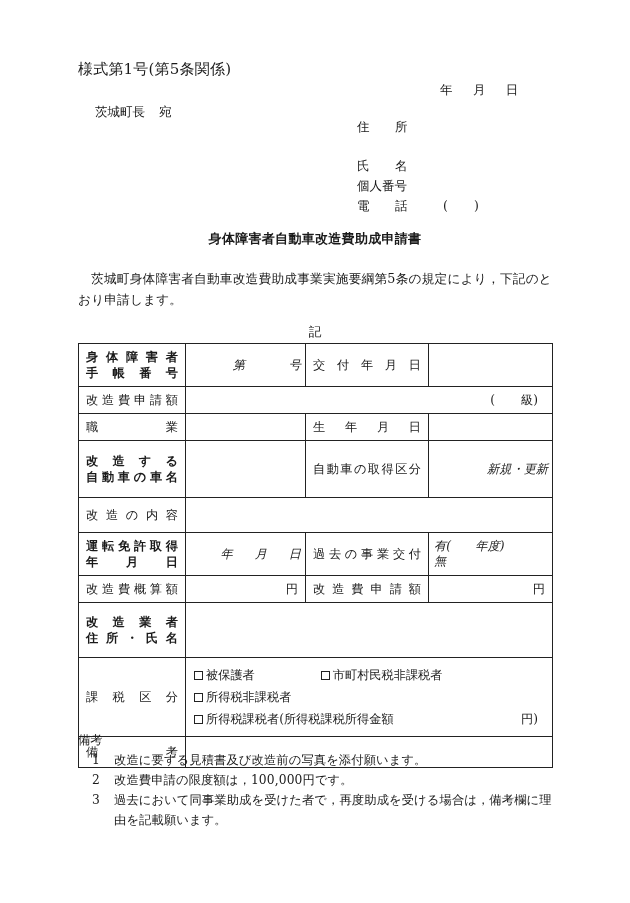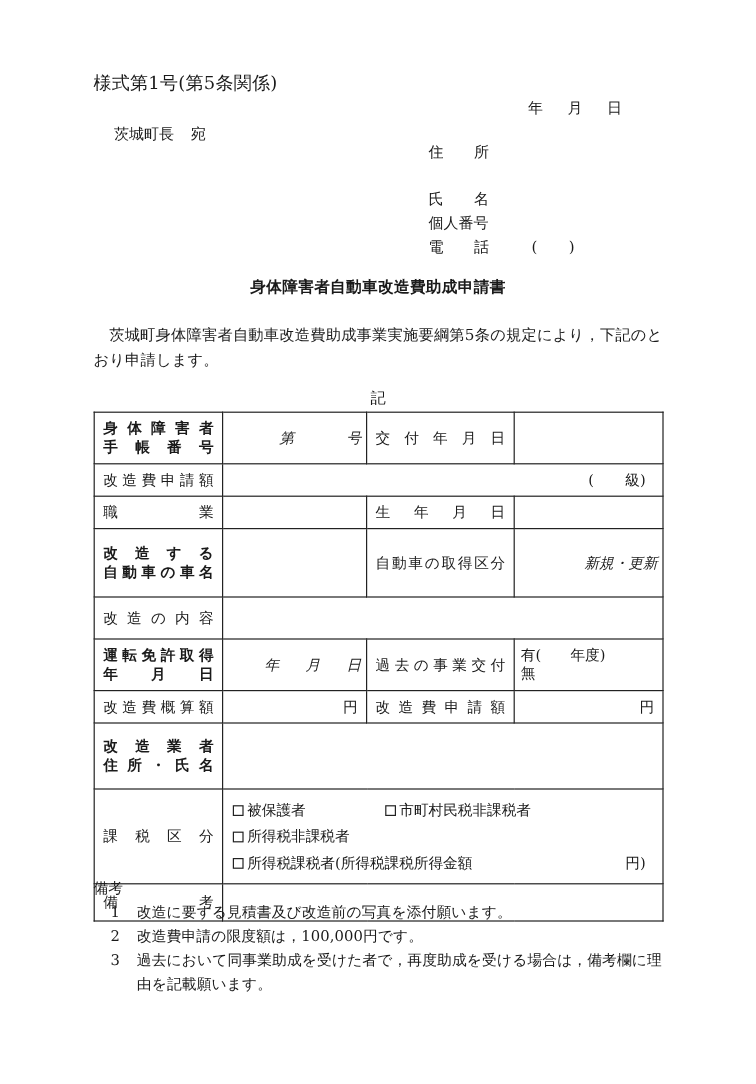--- a/index.html
+++ b/index.html
@@ -135,21 +135,21 @@
     text-align-last: justify;
   }
   .c-center { text-align: right; font-style: italic; }
   .c-right  { text-align: right; padding-right: 7px !important; }
   .sp-wide { display: inline-block; width: 22px; }
   .two-line {
     line-height: 15px;
     padding: 2px 5px !important;
     text-align: left;
   }
-  .two-line span { display: block; }
+  .two-line span { display: block; font-style: italic; }
   .kyu-cell { text-align: right; padding-right: 14px !important; }
   .kyu-cell .inner { display: inline-block; width: 26px; }
 
   
   .tax-cell {
     padding: 6px 8px !important;
     line-height: 22px;
     vertical-align: middle;
   }
   .tax-line { white-space: nowrap; position: relative; }

